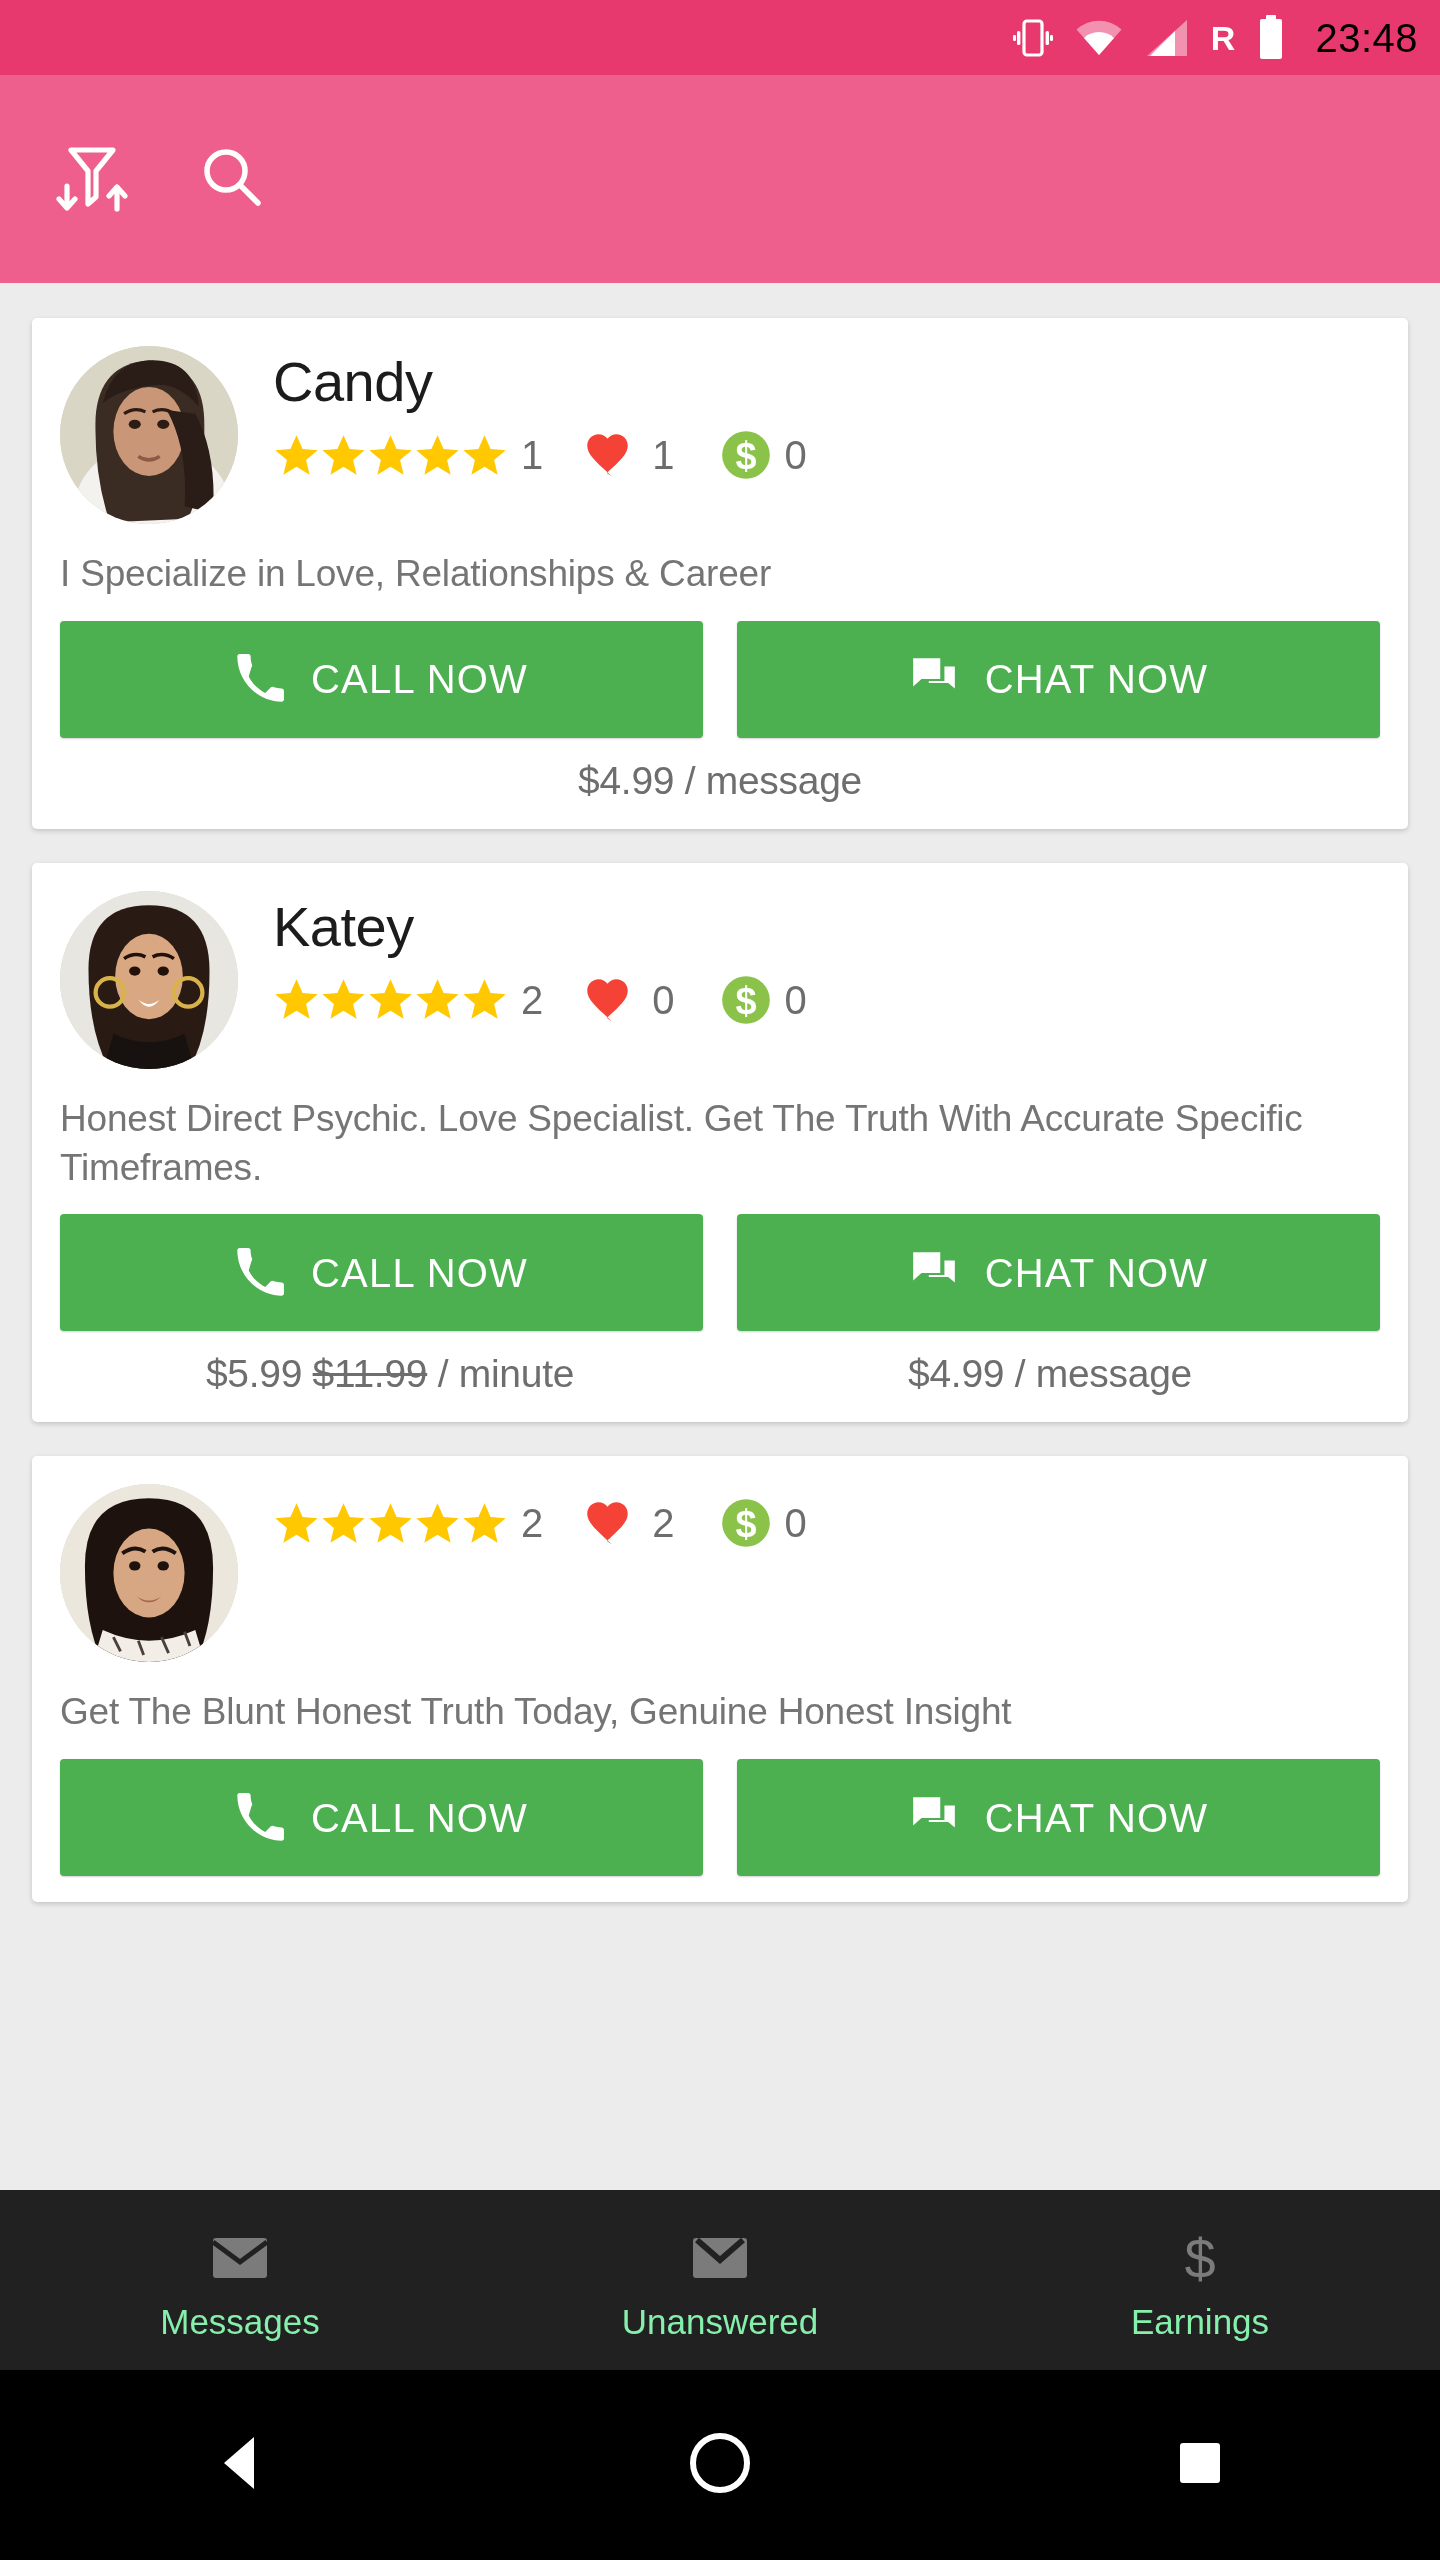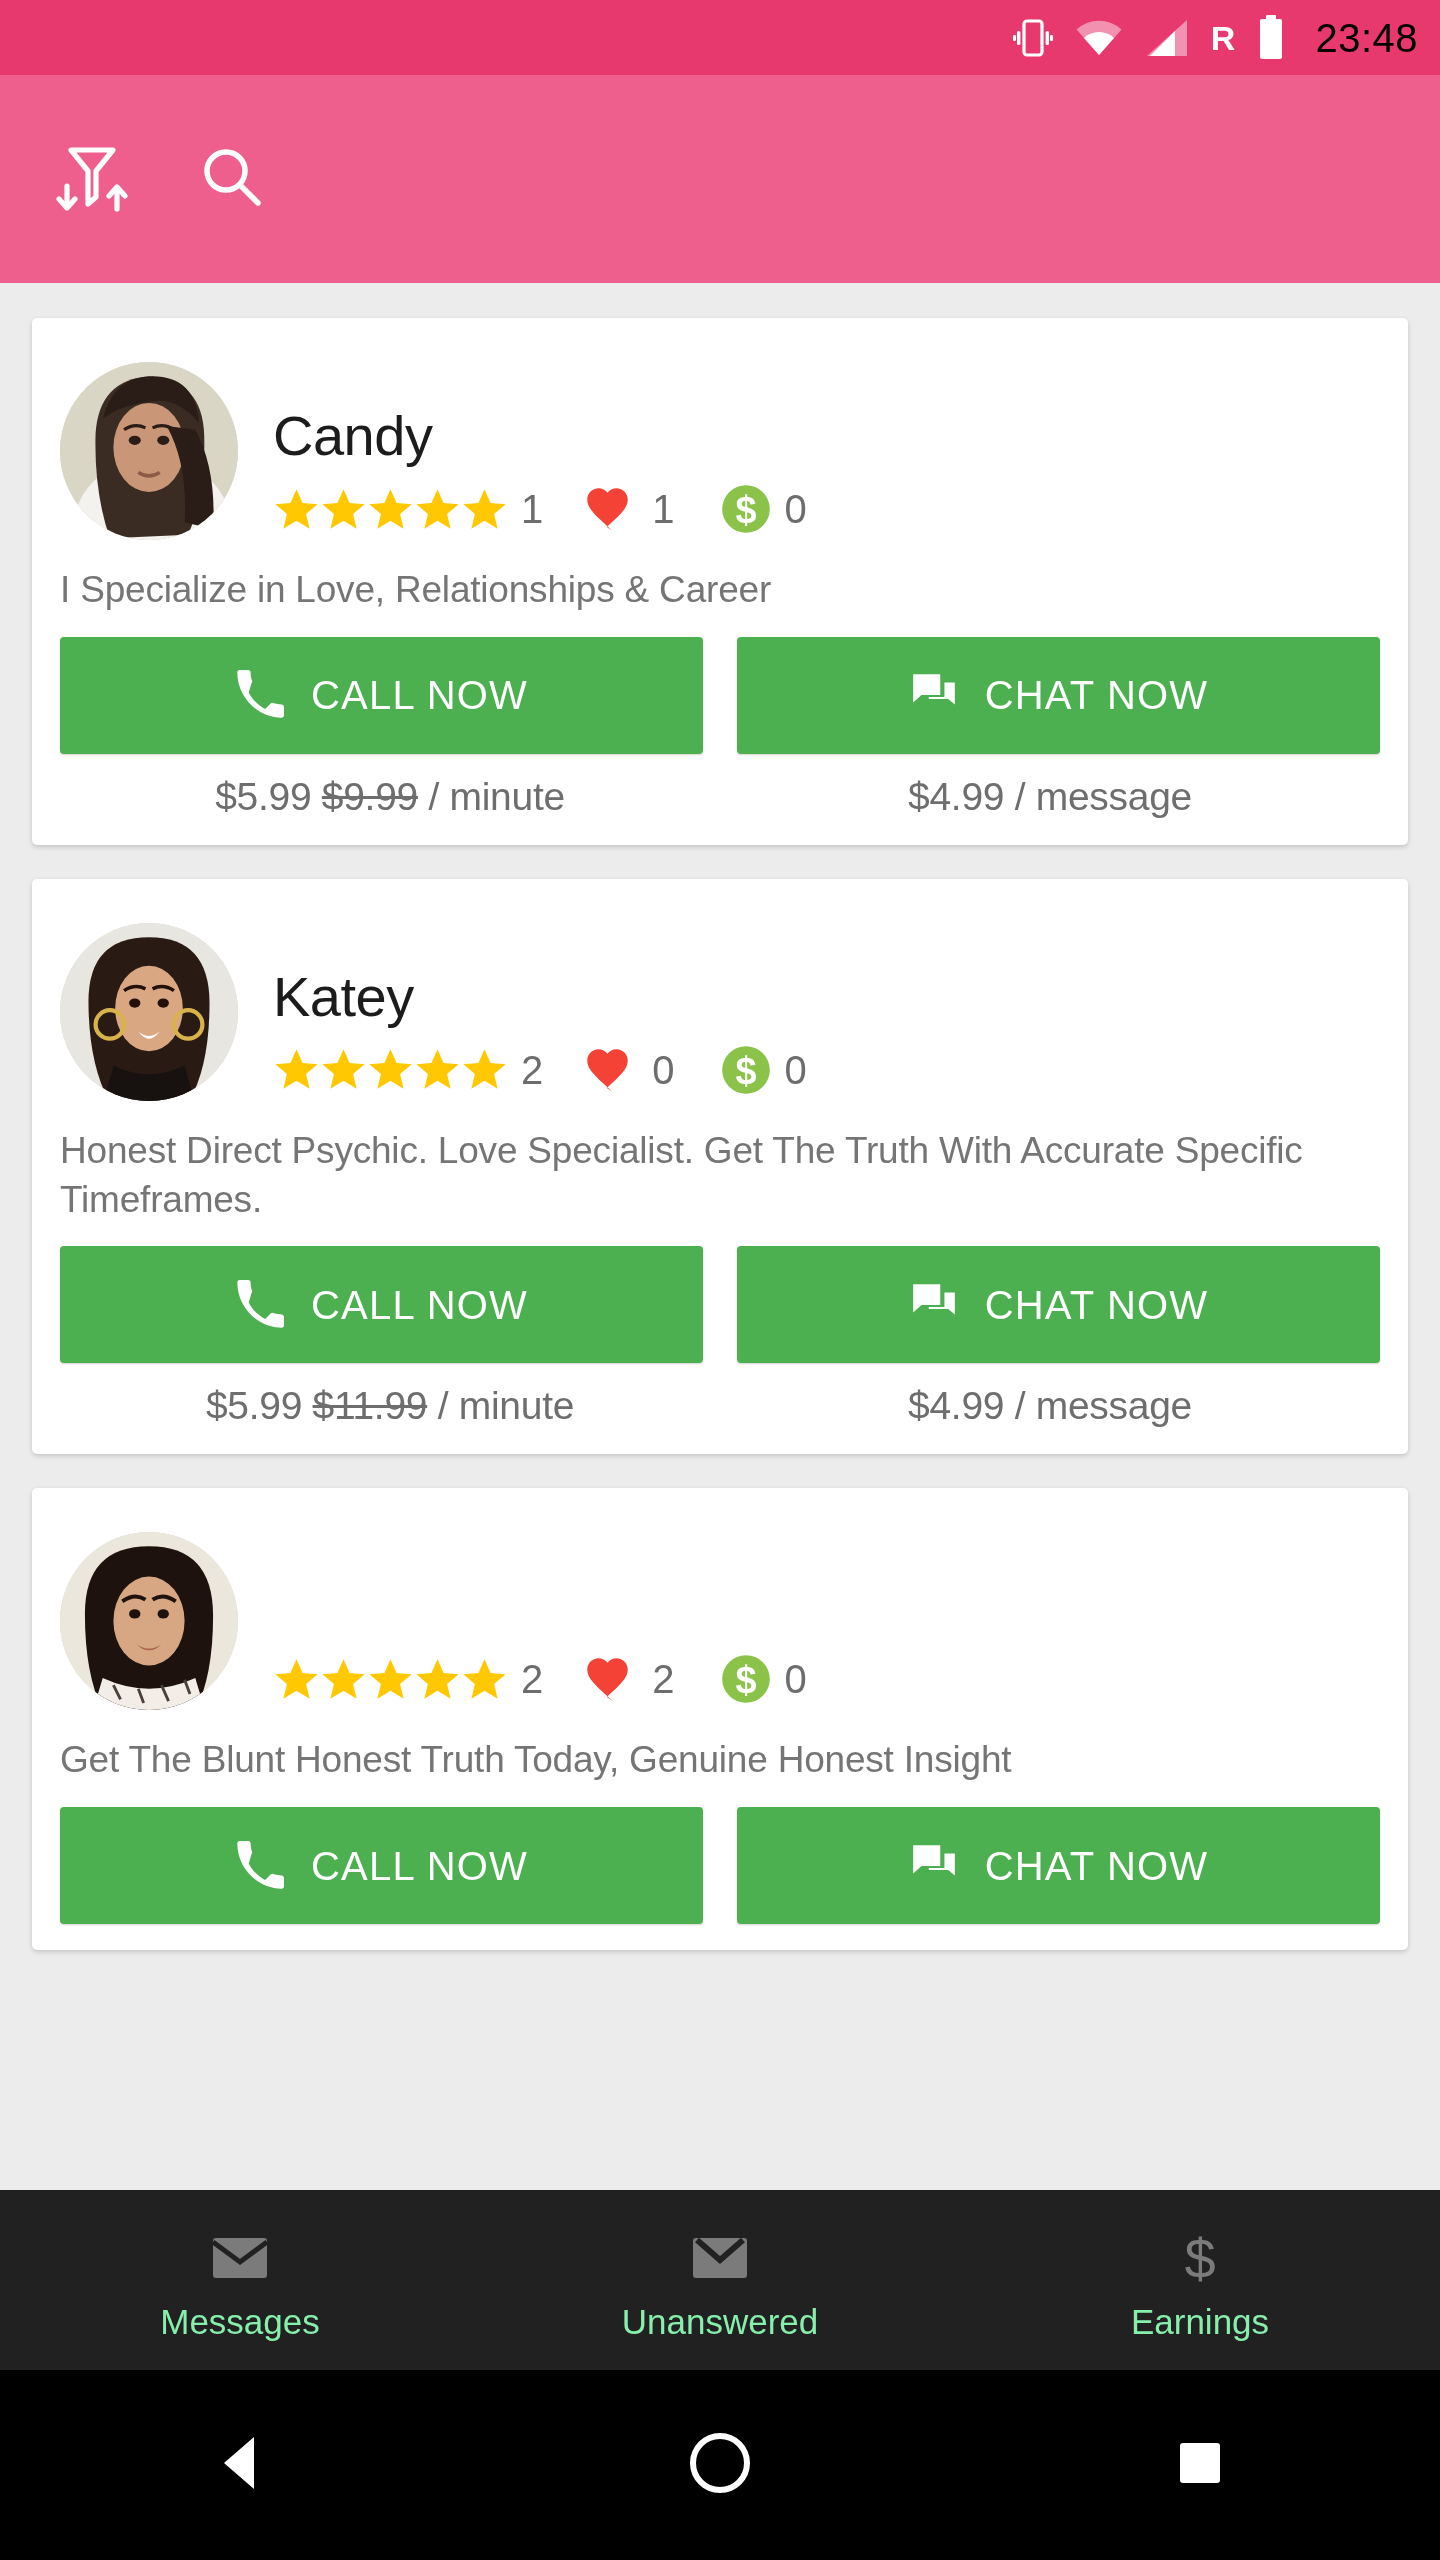--- a/index.html
+++ b/index.html
@@ -95,22 +95,21 @@
   .card {
     background: #ffffff;
     margin: 0 32px 34px 32px;
     border-radius: 5px;
     box-shadow: 0 2px 5px rgba(0,0,0,0.17);
     padding: 28px 28px 26px 28px;
     box-sizing: border-box;
   }
   .card-head {
     display: flex;
-    align-items: flex-end;
-    margin-top: 16px;
+    align-items: flex-start;
   }
   .avatar {
     width: 178px;
     height: 178px;
     border-radius: 50%;
     flex: 0 0 178px;
     overflow: hidden;
     background: #d8d5c8;
     position: relative;
   }
@@ -370,25 +369,20 @@
         <div class="cta-btn">
           <svg class="cta-icon" viewBox="0 0 24 24">
             <path fill="#fff" d="M2 2h13v10H6l-4 3.6z"></path>
             <path fill="#fff" d="M17 6h5v10.5l-3.2-2.6H9.5V13h7.5z"></path>
           </svg>
           <span class="cta-label">CHAT NOW</span>
         </div>
       </div>
       <div class="price-row">
         <div class="price-cell">
-          <span>$5.99</span>
-          <span class="price-old">$9.99</span>
-          <span>/ minute</span>
-        </div>
-        <div class="price-cell">
           <span>$4.99</span>
           <span>/ message</span>
         </div>
       </div>
     </div>
 
     <div class="card">
       <div class="card-head">
         <div class="avatar">
           <svg viewBox="0 0 100 100" preserveAspectRatio="xMidYMid slice">

